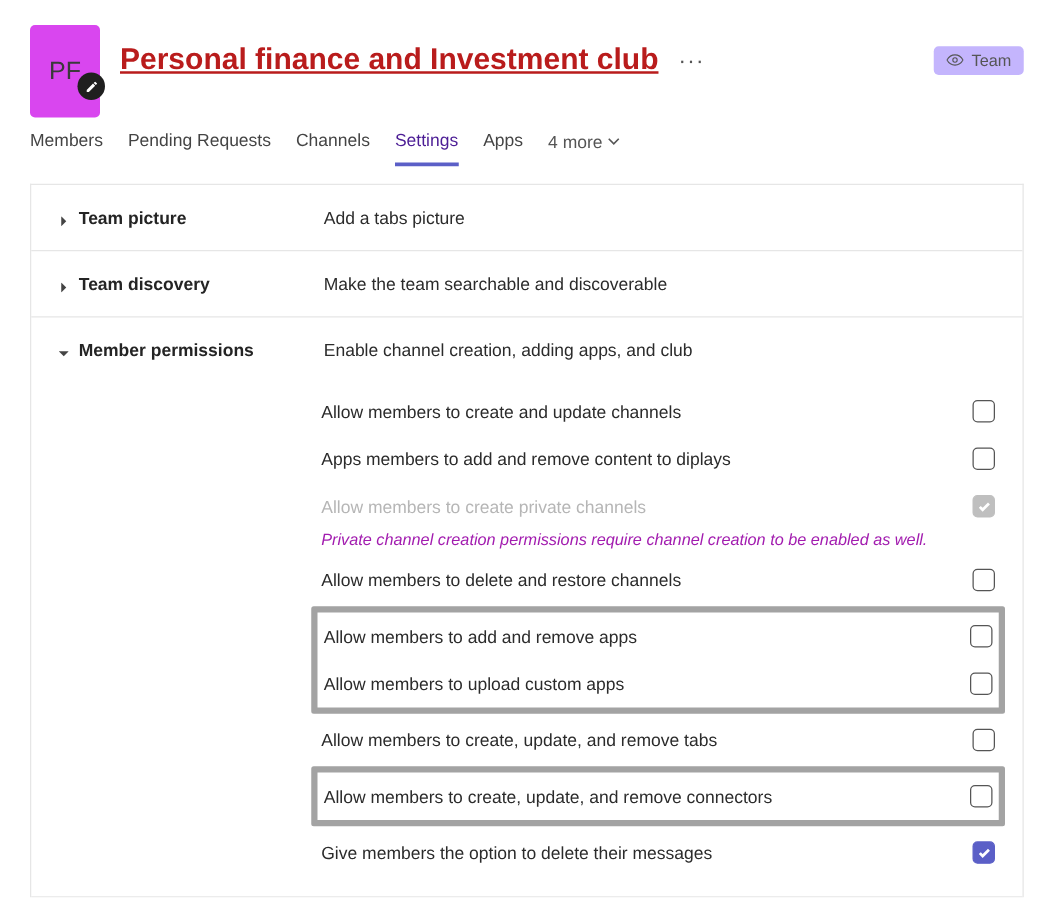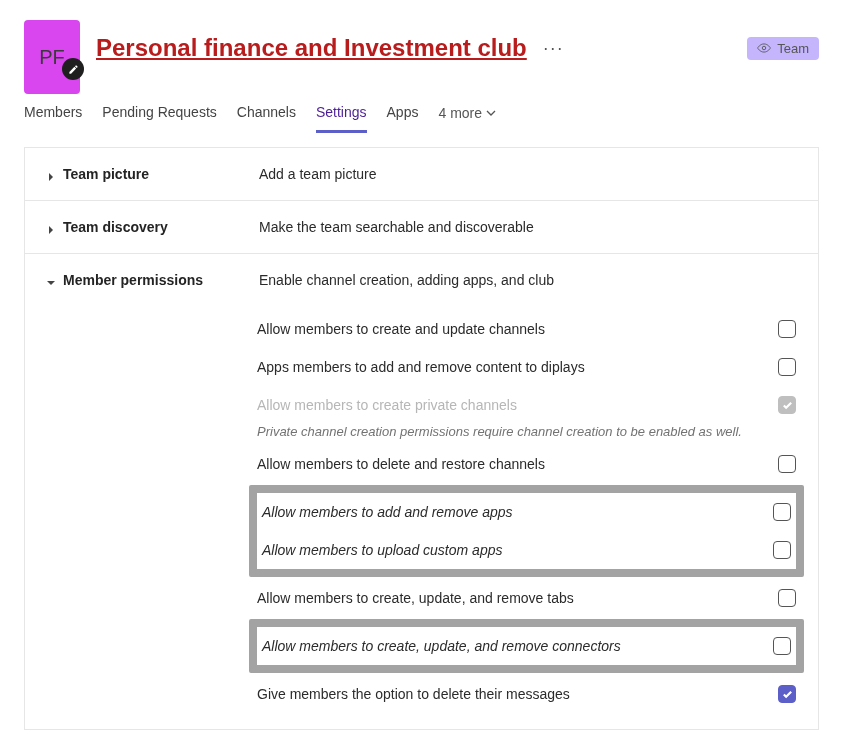--- a/index.html
+++ b/index.html
@@ -152,31 +152,30 @@
       background: #5b5fc7;
       border-color: #5b5fc7;
     }
     .checkbox.checked.disabled {
       background: #bfbfbf;
       border-color: #bfbfbf;
       cursor: default;
     }
     .checkbox svg { width: 11px; height: 11px; stroke: #fff; stroke-width: 2.4; fill: none; }
     .hint-text {
-      color: #737373;
+      color: #a21caf;
       font-style: italic;
       font-size: 13px;
       padding-bottom: 6px;
     }
     .highlight-box {
-      border: 8px solid #a3a3a3;
+      border: 5px solid #a3a3a3;
       border-radius: 2px;
       margin: 2px -8px;
       padding: 0 5px;
-      font-style: italic;
     }
     .perm-indent {
       margin-left: 210px;
     }
   </style>
 </head>
 <body>
 
 <div class="header">
   <div class="avatar-wrap">
@@ -217,21 +216,21 @@
 <div class="panel">
 
   <div class="section">
     <div class="section-row">
       <span class="caret">
         <svg viewBox="0 0 8 8">
             <path d="M2 0l4 4-4 4z" fill="#444"></path>
           </svg>
       </span>
       <div class="section-title">Team picture</div>
-      <div class="section-desc">Add a team picture</div>
+      <div class="section-desc">Add a tabs picture</div>
     </div>
   </div>
 
   <div class="section">
     <div class="section-row">
       <span class="caret">
         <svg viewBox="0 0 8 8">
             <path d="M2 0l4 4-4 4z" fill="#444"></path>
           </svg>
       </span>

